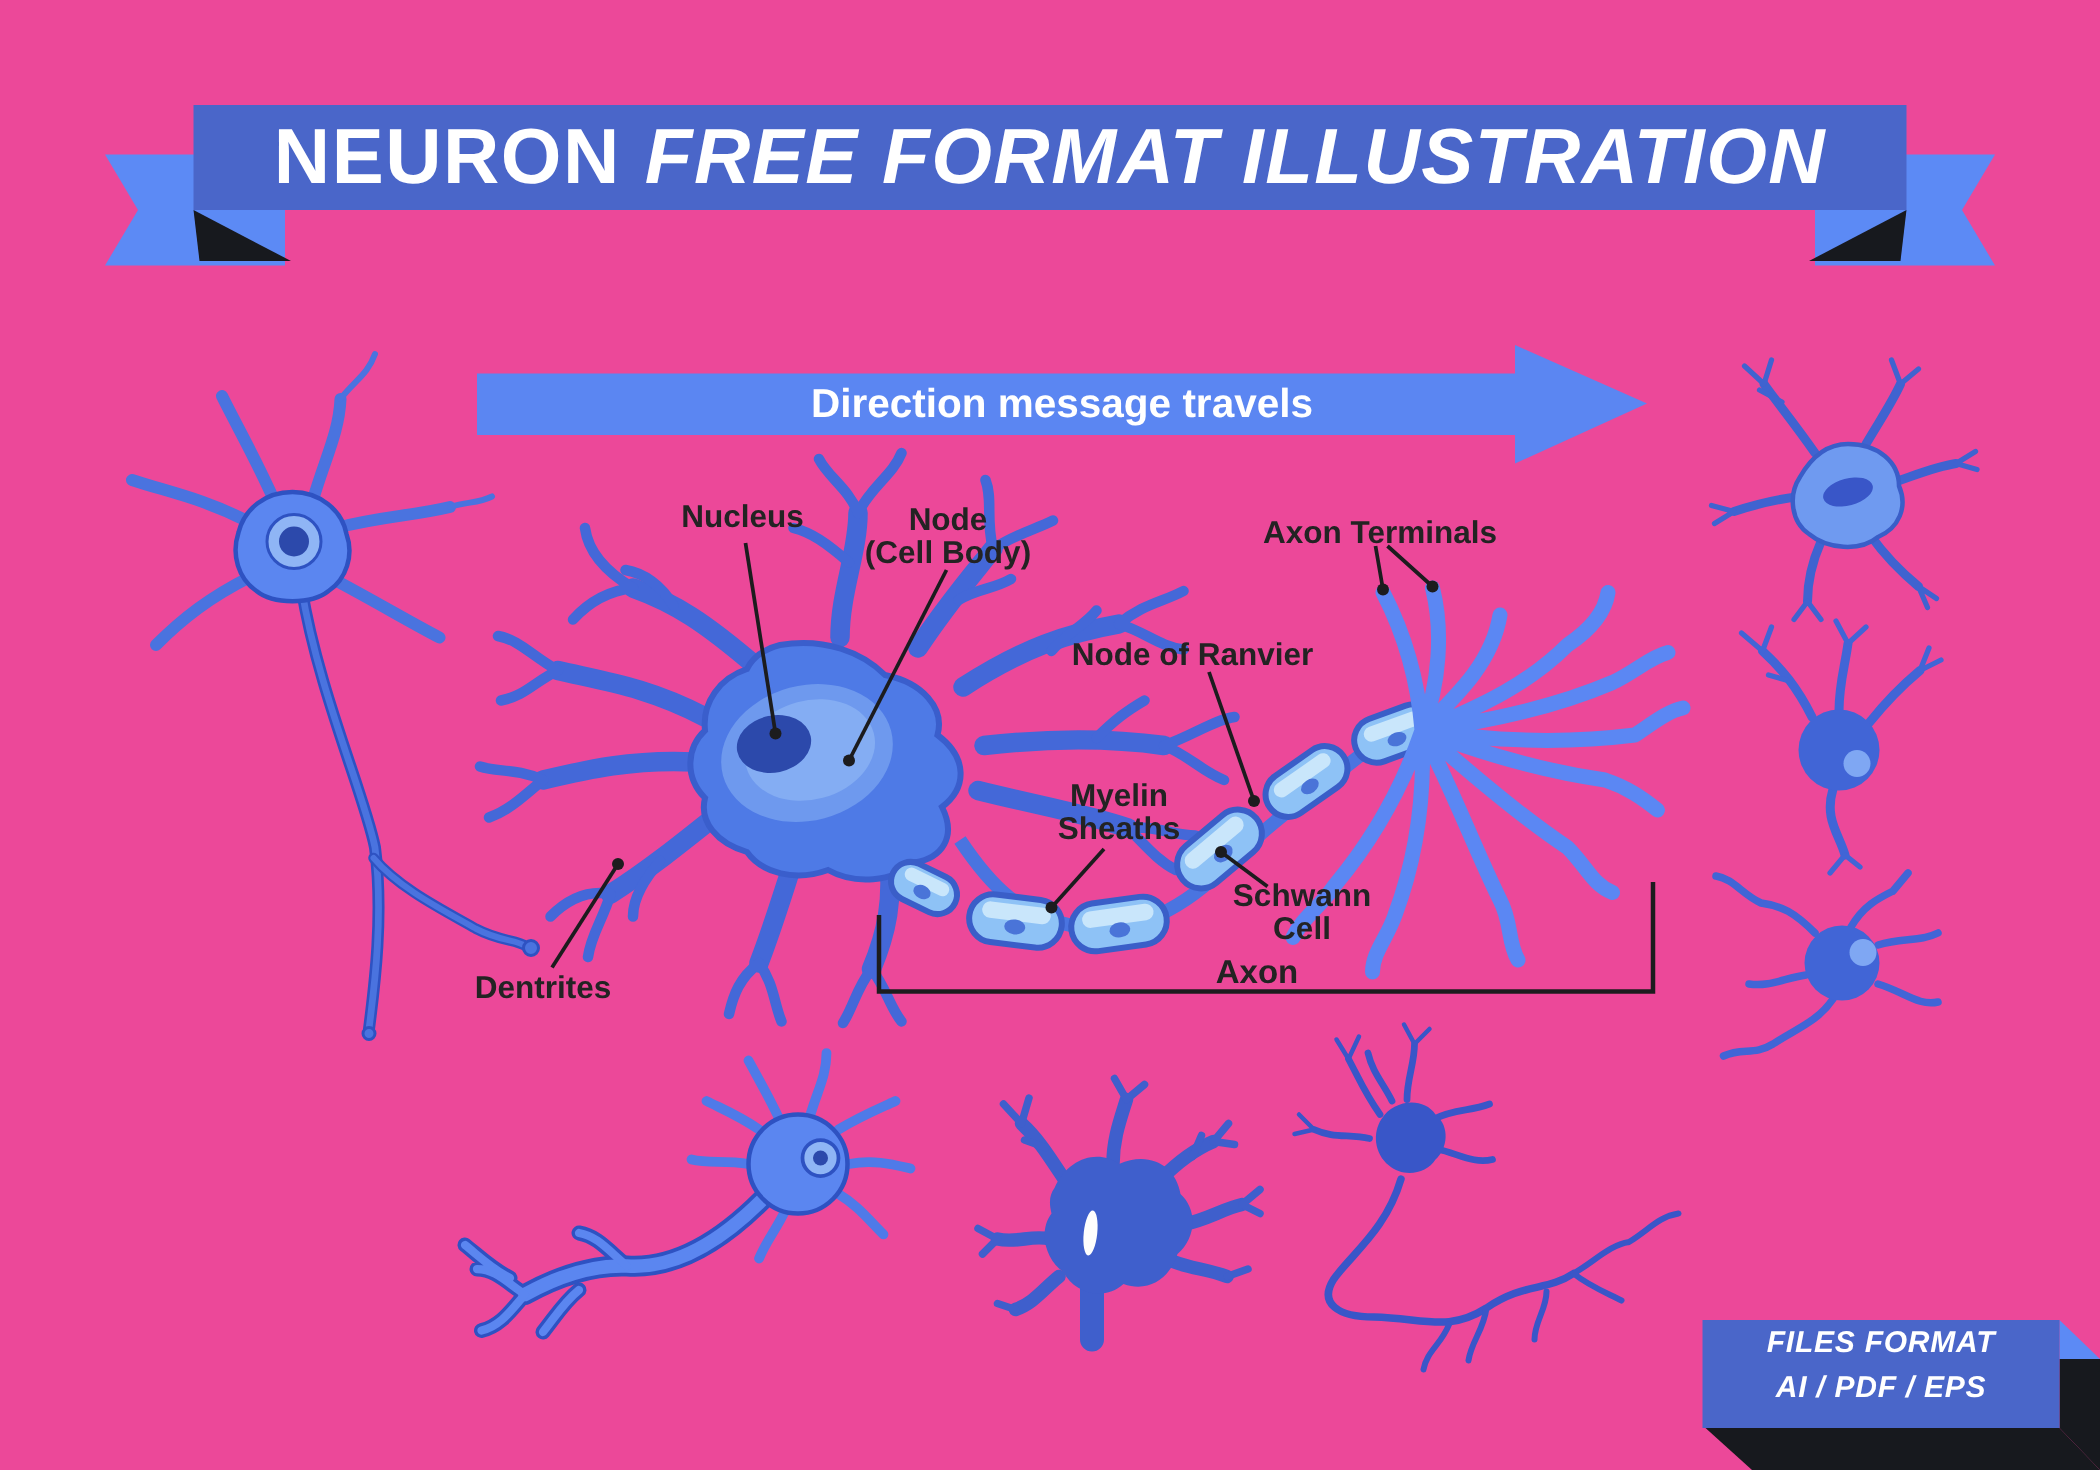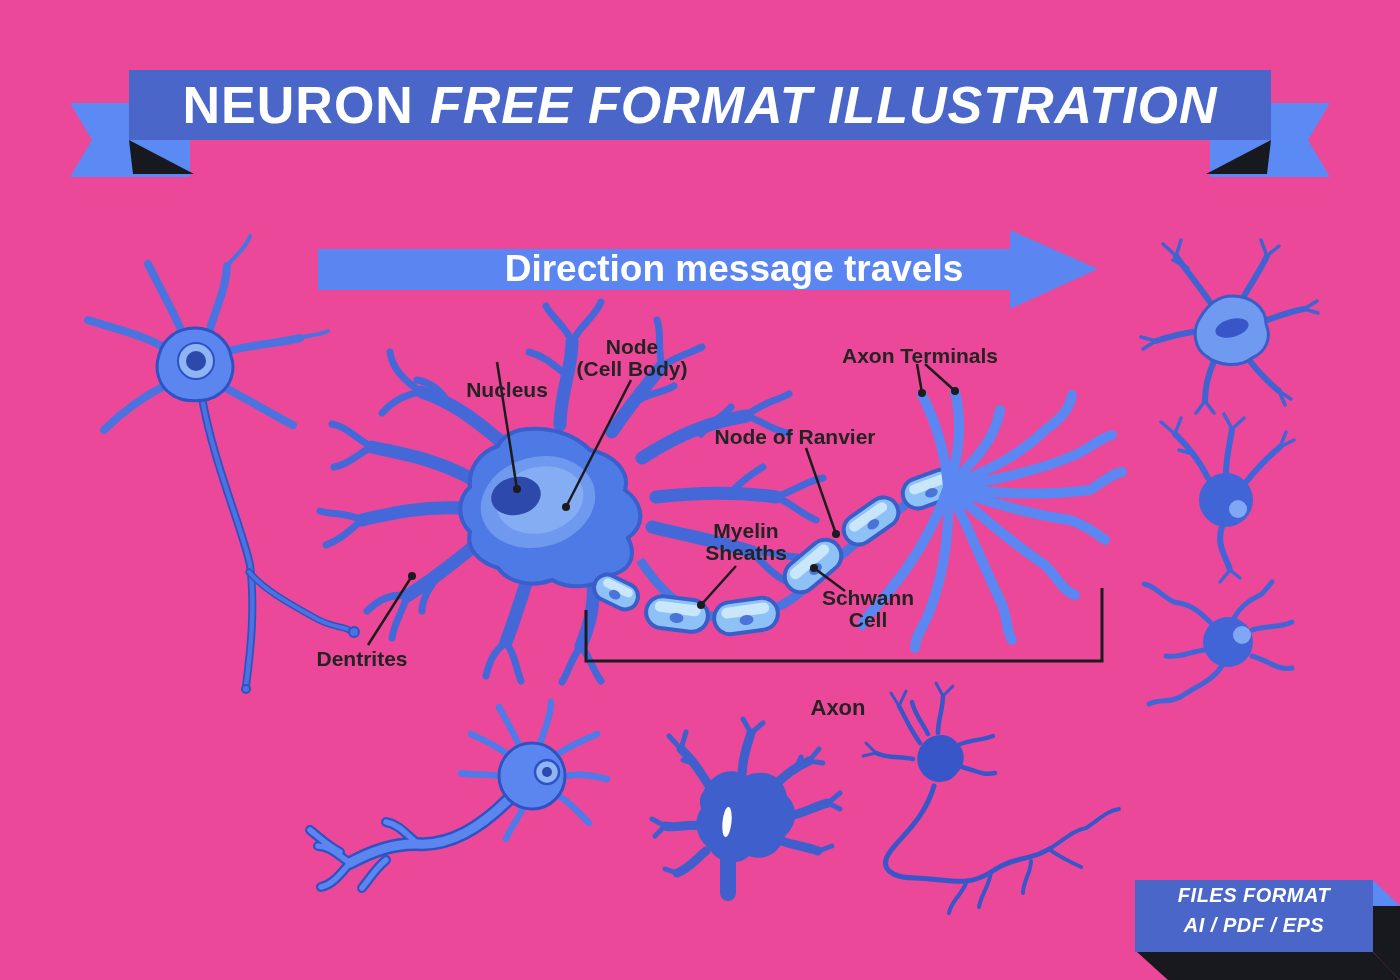--- a/index.html
+++ b/index.html
@@ -5,21 +5,21 @@
   html,body{margin:0;padding:0;background:#ffffff;}
   .stage{position:relative;width:1400px;height:980px;background:#ec4899;overflow:hidden;
          font-family:Liberation Sans, sans-serif;}
   svg{position:absolute;left:0;top:0;}
   .banner-text{position:absolute;left:129px;top:70px;width:1142px;height:70px;
     display:flex;align-items:center;justify-content:center;gap:16px;color:#ffffff;}
   .banner-bold{font-size:52px;font-weight:800;letter-spacing:1px;}
   .banner-italic{font-size:52px;font-weight:600;font-style:italic;letter-spacing:1px;}
   .arrow-label{position:absolute;left:318px;top:247px;width:780px;height:44px;
     display:flex;align-items:center;justify-content:center;
-    color:#ffffff;font-size:37px;font-weight:700;margin-left:26px;}
+    color:#ffffff;font-size:27px;font-weight:700;}
   .lbl{position:absolute;transform:translate(-50%,-50%);white-space:nowrap;
     color:#232323;font-size:21px;font-weight:700;text-align:center;}
   .lbl-axon{font-size:22px;}
   .footer-text{position:absolute;left:1135px;top:880px;width:238px;height:72px;
     display:flex;flex-direction:column;align-items:center;
     color:#ffffff;font-style:italic;font-weight:800;font-size:20px;line-height:30px;
     letter-spacing:0.5px;}
 </style>
 </head>
 <body>
@@ -256,30 +256,30 @@
   </g>
 </svg>
 
 <div class="banner-text">
   <span class="banner-bold">NEURON</span>
   <span class="banner-italic">FREE FORMAT ILLUSTRATION</span>
 </div>
 
 <div class="arrow-label">Direction message travels</div>
 
-<div class="lbl" style="left:507px;top:345px;margin-top:45px;">Nucleus</div>
+<div class="lbl" style="left:495px;top:345px;">Nucleus</div>
 <div class="lbl" style="left:632px;top:347px;">Node</div>
 <div class="lbl" style="left:632px;top:369px;">(Cell Body)</div>
 <div class="lbl" style="left:920px;top:356px;">Axon Terminals</div>
 <div class="lbl" style="left:795px;top:437px;">Node of Ranvier</div>
 <div class="lbl" style="left:746px;top:531px;">Myelin</div>
 <div class="lbl" style="left:746px;top:553px;">Sheaths</div>
 <div class="lbl" style="left:868px;top:598px;">Schwann</div>
 <div class="lbl" style="left:868px;top:620px;">Cell</div>
 <div class="lbl" style="left:362px;top:659px;">Dentrites</div>
-<div class="lbl lbl-axon" style="left:838px;top:708px;">Axon</div>
+<div class="lbl lbl-axon" style="left:838px;top:648px;">Axon</div>
 
 <div class="footer-text">
   <span>FILES FORMAT</span>
   <span>AI / PDF / EPS</span>
 </div>
 
 </div>
 
 </body></html>

